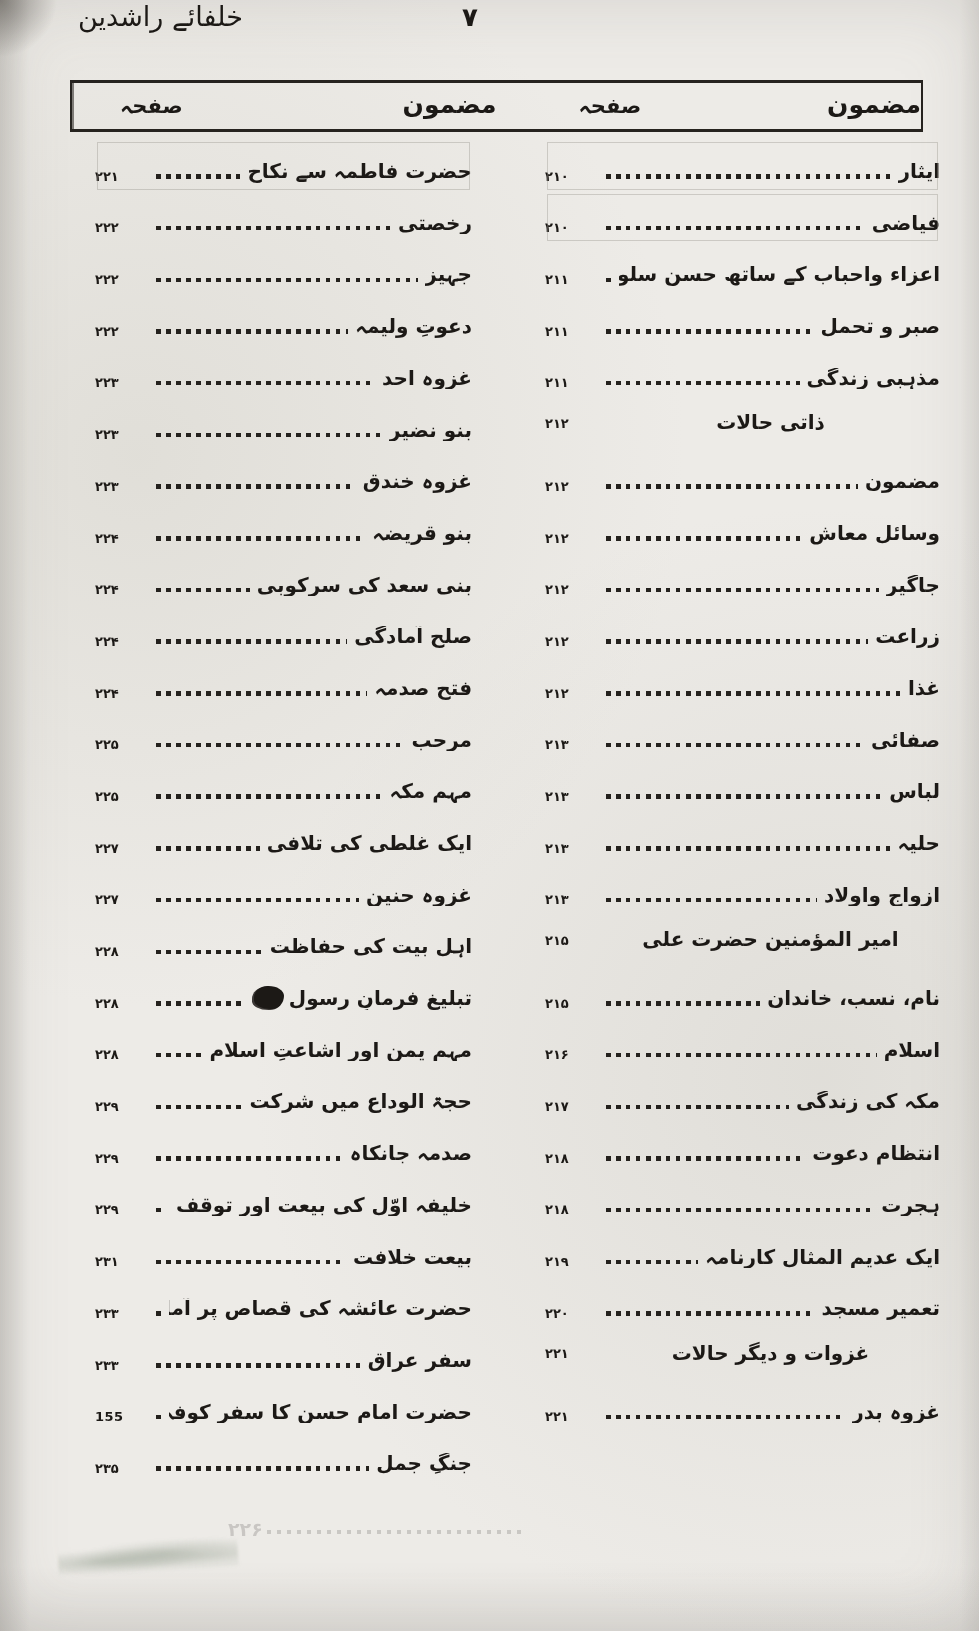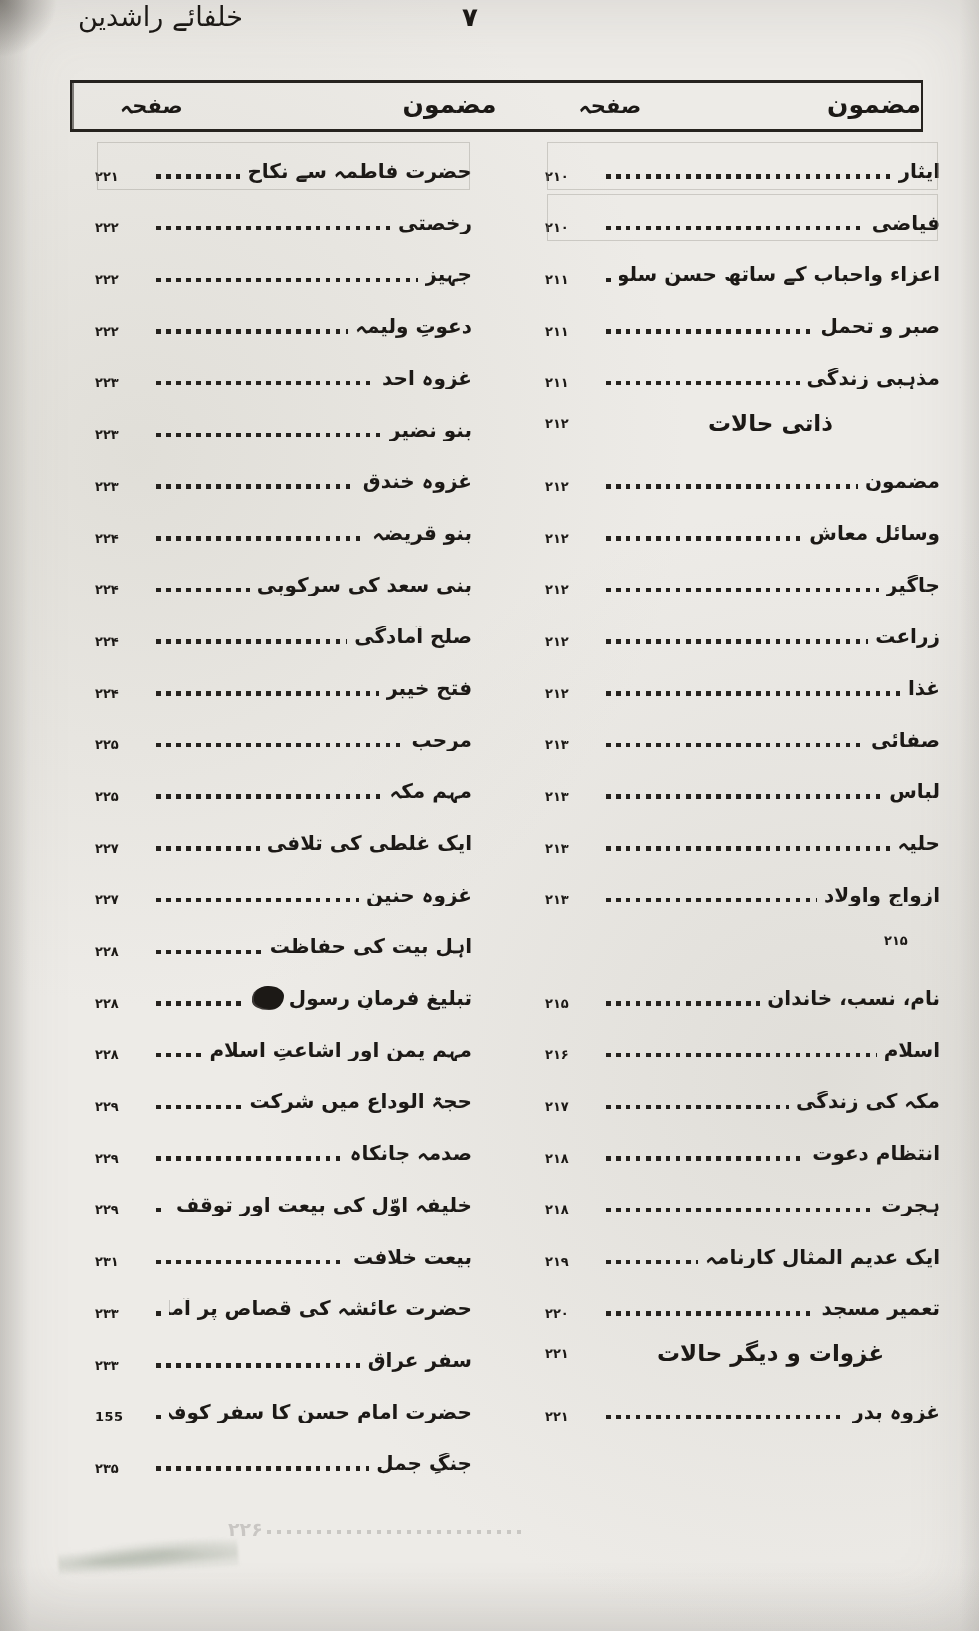--- a/index.html
+++ b/index.html
@@ -66,21 +66,21 @@
   .dots{
     flex:1 1 0;min-width:6px;height:4.5px;
     margin:0 7px 4px 5px;
     background-image:repeating-linear-gradient(90deg,#24211d 0 4.5px,transparent 4.5px 10px);
   }
   .num{
     font-size:13px;font-weight:700;line-height:1;
     min-width:56px;text-align:left;letter-spacing:.5px;flex:0 1 auto;
   }
   .row.heading{align-items:center;padding-bottom:2px;}
-  .row.heading .t{flex:1 1 0;text-align:center;font-size:23px;overflow:visible;}
+  .row.heading .t{flex:1 1 0;text-align:center;font-size:20px;overflow:visible;}
   .row.textonly{padding-bottom:6px;}
   
   .col[data-col="right"] .row:nth-child(-n+2),
   .col[data-col="left"]  .row:first-child{
     outline:1px solid rgba(150,148,140,.38);outline-offset:-3px;
   }
   
   .blob{
     display:inline-block;flex:0 0 auto;
     width:30px;height:23px;margin:0 5px 1px 5px;
@@ -194,20 +194,21 @@
         <span class="t">حلیہ</span>
         <span class="dots"></span>
         <span class="num">۲۱۳</span>
       </div>
       <div class="row entry">
         <span class="t">ازواج واولاد</span>
         <span class="dots"></span>
         <span class="num">۲۱۳</span>
       </div>
       <div class="row heading">
+        <span class="t">امیر المؤمنین حضرت علی</span>
         <span class="num">۲۱۵</span>
       </div>
       <div class="row entry">
         <span class="t">نام، نسب، خاندان</span>
         <span class="dots"></span>
         <span class="num">۲۱۵</span>
       </div>
       <div class="row entry">
         <span class="t">اسلام</span>
         <span class="dots"></span>
@@ -293,21 +294,21 @@
         <span class="t">بنی سعد کی سرکوبی</span>
         <span class="dots"></span>
         <span class="num">۲۲۴</span>
       </div>
       <div class="row entry">
         <span class="t">صلح آمادگی</span>
         <span class="dots"></span>
         <span class="num">۲۲۴</span>
       </div>
       <div class="row entry">
-        <span class="t">فتح خیبر</span>
+        <span class="t">فتح صدمہ</span>
         <span class="dots"></span>
         <span class="num">۲۲۴</span>
       </div>
       <div class="row entry">
         <span class="t">مرحب</span>
         <span class="dots"></span>
         <span class="num">۲۲۵</span>
       </div>
       <div class="row entry">
         <span class="t">مہم مکہ</span>

